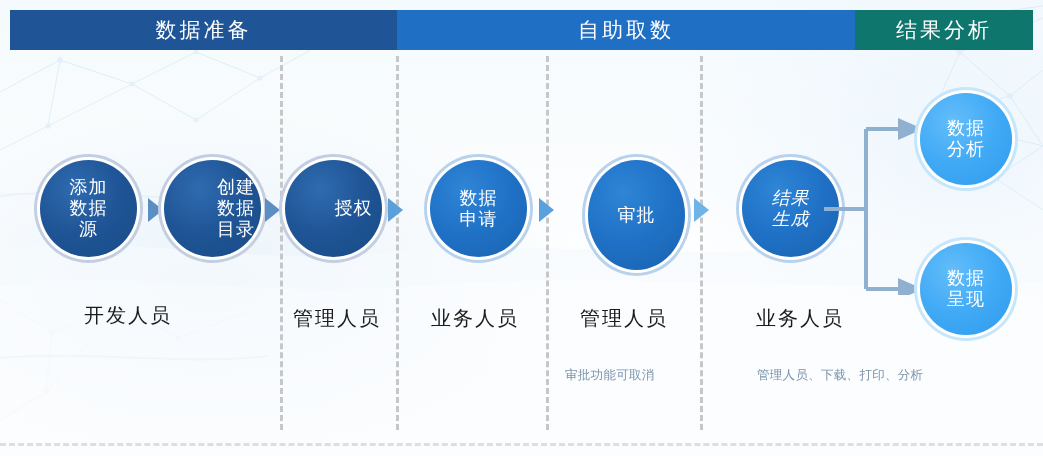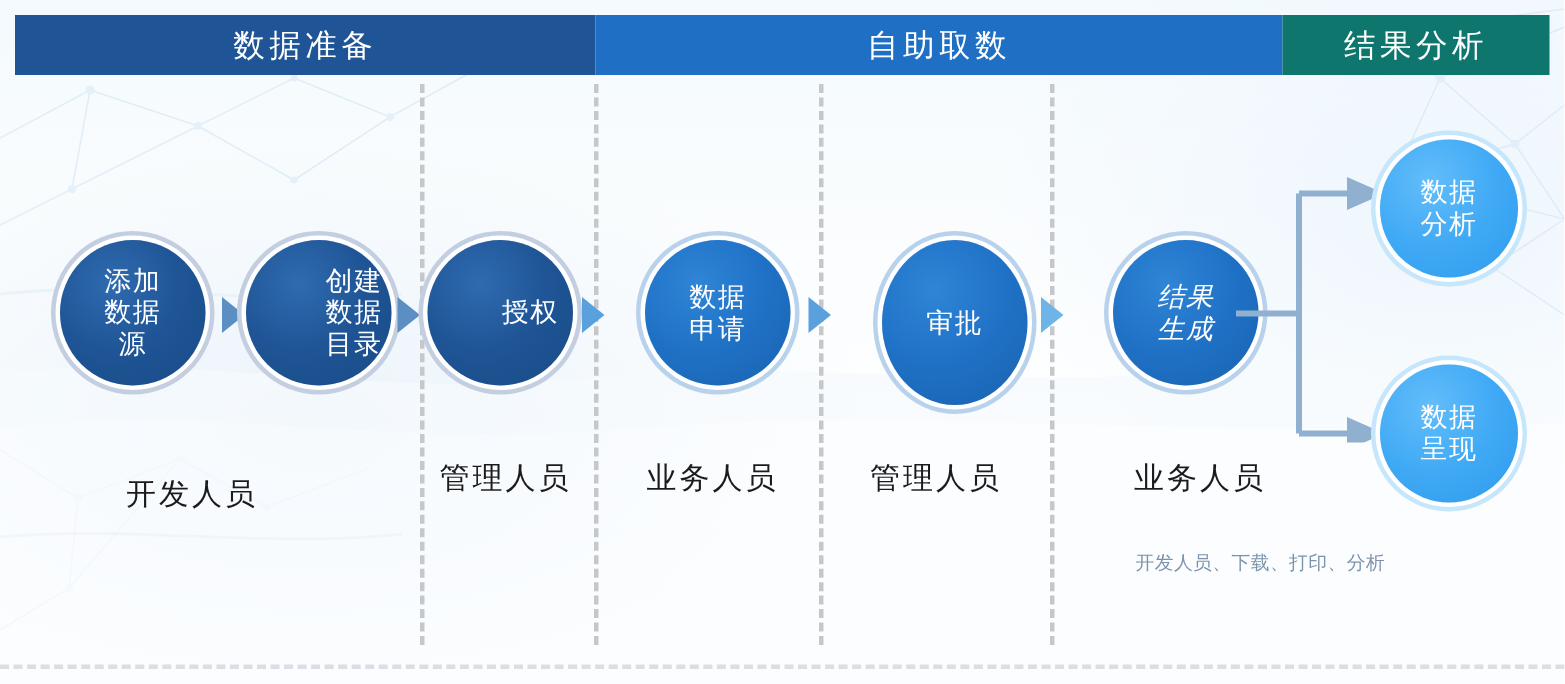--- a/index.html
+++ b/index.html
@@ -193,21 +193,22 @@
   <div class="node ring-light" style="left:920px;top:93px;width:92px;height:92px;">
     <span class="lbl">数据
 分析</span>
   </div>
 
   <div class="node ring-light" style="left:920px;top:243px;width:92px;height:92px;">
     <span class="lbl">数据
 呈现</span>
   </div>
 
-  <div class="role" style="left:84px;top:316px;">开发人员</div>
+  <div class="role" style="left:84px;top:302px;">开发人员</div>
   <div class="role" style="left:293px;top:305px;">管理人员</div>
   <div class="role" style="left:431px;top:305px;">业务人员</div>
   <div class="role" style="left:580px;top:305px;">管理人员</div>
   <div class="role" style="left:756px;top:305px;">业务人员</div>
 
-  <div class="desc" style="left:757px;top:365px;width:250px;">开发人员、下载、打印、分析</div>
+  <div class="desc" style="left:565px;top:365px;width:140px;">审批功能可取消</div>
+  <div class="desc" style="left:757px;top:365px;width:250px;">管理人员、下载、打印、分析</div>
 
 </div>
 
 </body></html>

